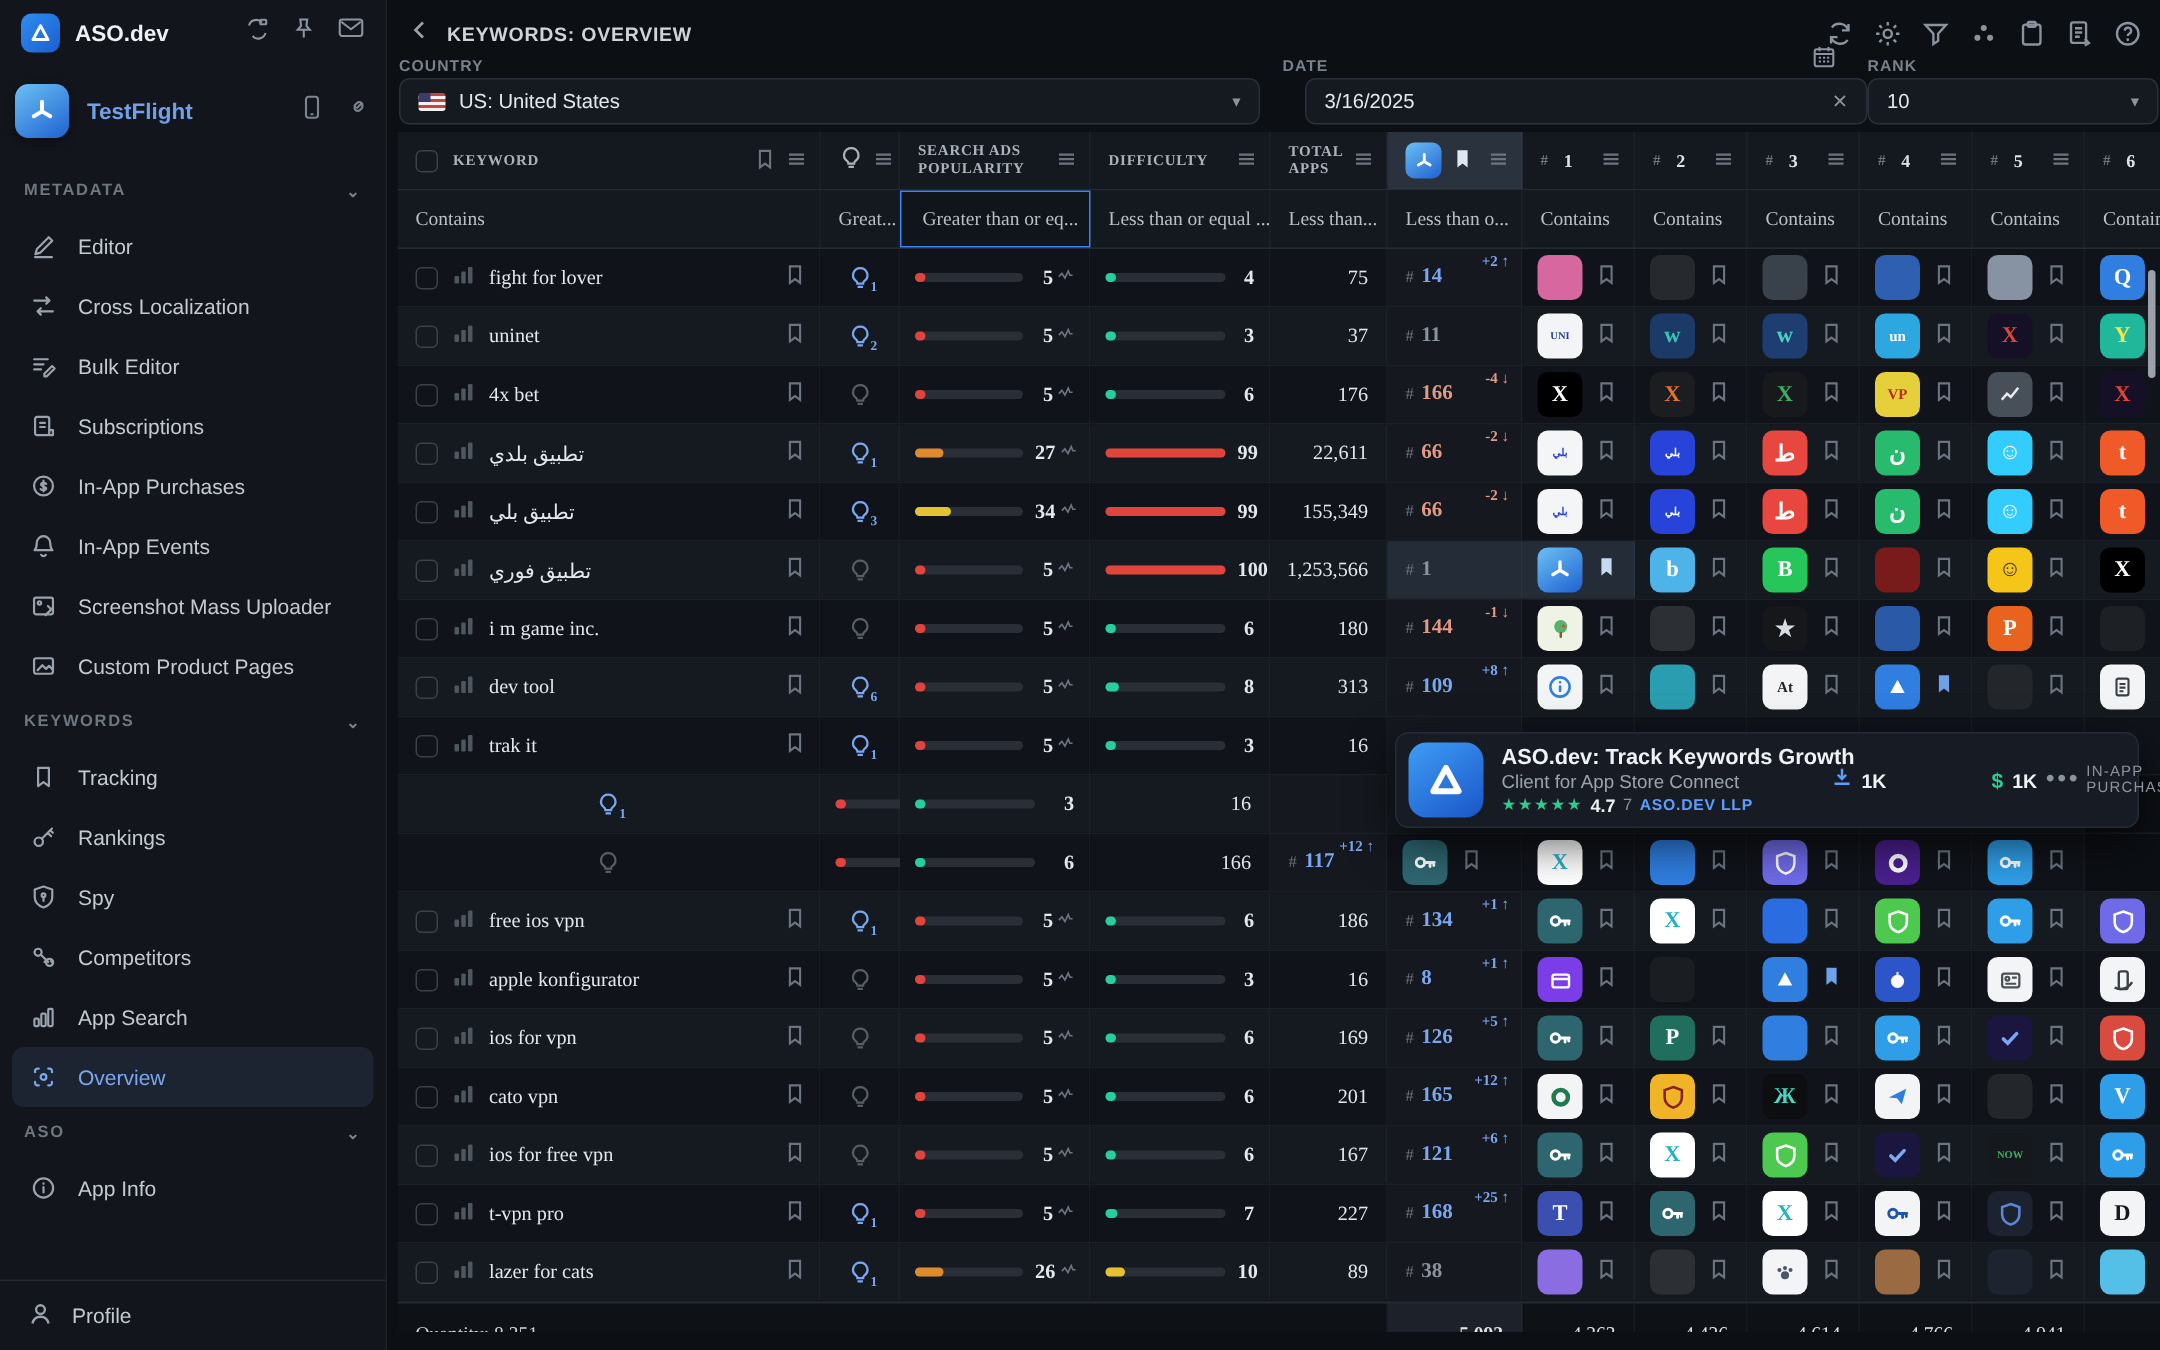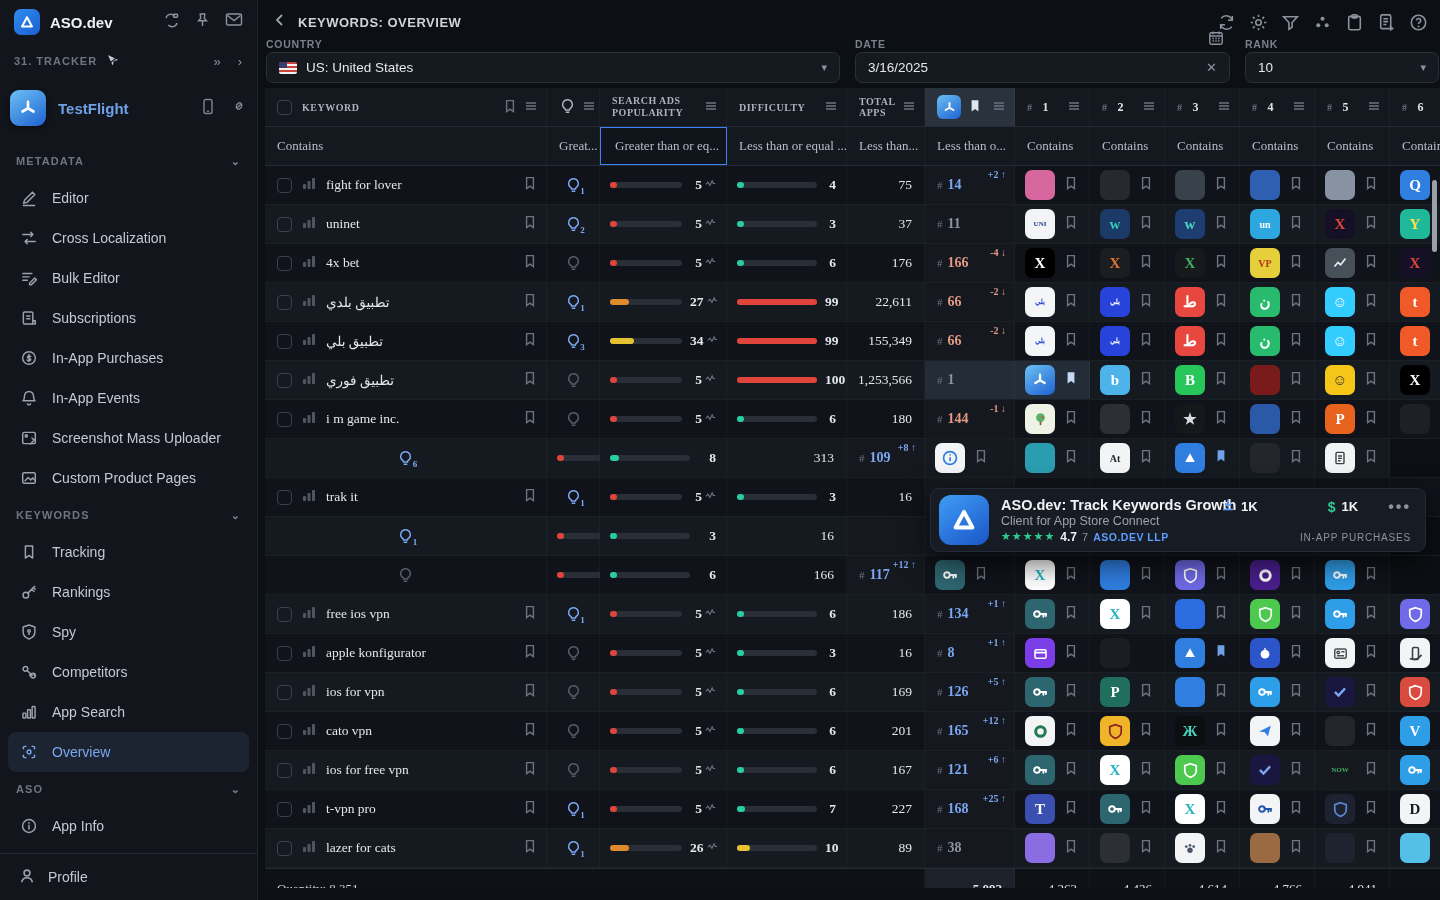--- a/index.html
+++ b/index.html
@@ -96,21 +96,21 @@
   .popup { position:absolute; left:672px; top:488px; width:496px; height:64px; background:#171c24; border:1px solid #242b36; border-radius:9px; box-shadow:0 10px 30px rgba(0,0,0,.65); display:flex; align-items:center; padding:0 14px 0 8px; gap:12px; z-index:5; }
   .pp-icon { width:50px; height:50px; border-radius:12px; background:linear-gradient(145deg,#3f9df5,#1a55c8); display:flex; align-items:center; justify-content:center; flex:0 0 50px; }
   .pp-main { flex:1; min-width:0; }
   .pp-title { font-size:14.5px; font-weight:bold; color:#f0f2f5; white-space:nowrap; }
   .pp-sub { font-size:12.5px; color:#9aa3ad; margin-top:1px; }
   .pp-rating { display:flex; align-items:center; gap:5px; margin-top:2px; font-size:11px; }
   .stars { color:#2ecc8f; letter-spacing:1px; font-size:11px; }
   .rnum { color:#eef1f4; font-weight:bold; font-size:12px; }
   .rcnt { color:#8b939e; }
   .pdev { color:#5c9eff; font-weight:bold; font-size:10.5px; letter-spacing:.5px; }
-  .pp-right { display:flex; flex-direction:column; gap:16px; align-items:flex-end; width:190px; }
+  .pp-right { display:flex; flex-direction:row; gap:4px; align-items:center; width:190px; }
   .pp-row1 { display:flex; align-items:center; gap:6px; width:100%; }
   .pp-dl { color:#5c9eff; }
   .pp-kval { color:#f0f2f5; font-weight:bold; font-size:13px; }
   .pp-dollar { color:#2ecc8f; font-weight:bold; font-size:14px; margin-left:64px; }
   .pp-more { margin-left:auto; color:#8b939e; letter-spacing:2px; font-weight:bold; }
   .pp-iap { font-size:10px; color:#8b939e; letter-spacing:.8px; }
 
   .vscroll { position:absolute; left:1174px; top:180px; width:5px; height:72px; border-radius:3px; background:#9aa1aa; z-index:9; }
 </style>
 </head>
@@ -134,31 +134,20 @@
         <span><svg width="15" height="17" viewBox="0 0 15 17" fill="none" stroke="#8b939e" stroke-width="1.4">
               <path d="M5.2 2h4.6l-.5 4.3 2.2 2.5H3.5l2.2-2.5z"></path>
               <path d="M7.5 8.8V14"></path>
             </svg></span>
         <span><svg width="18" height="15" viewBox="0 0 18 15" fill="none" stroke="#8b939e" stroke-width="1.4">
               <rect x="1.5" y="2" width="15" height="11" rx="1.6"></rect>
               <path d="M2.5 3.5L9 8.5l6.5-5"></path>
             </svg></span>
       </div>
     </div>
-    <div class="tracker-row">
-      <span class="tracker-label">31. TRACKER</span>
-      <span><svg width="15" height="15" viewBox="0 0 15 15">
-            <path d="M3 2l4.6 10.4 1.3-4.3L13.2 7z" fill="#c4cad2"></path>
-            <path d="M2 12.5l11-9" stroke="#12151c" stroke-width="1.2"></path>
-          </svg></span>
-      <span class="tracker-right">
-        <span>»</span>
-        <span>›</span>
-      </span>
-    </div>
     <div class="tf-row">
       <div class="tf-icon">
         <svg width="20" height="20" viewBox="0 0 16 16">
             <g stroke="#fff" stroke-width="2.1" stroke-linecap="round" fill="none">
               <path d="M8 8.2V3M8 8.2l4.4 2.6M8 8.2L3.6 10.8"></path>
             </g>
           </svg>
       </div>
       <div class="tf-name">TestFlight</div>
       <div class="tf-actions">
@@ -348,21 +337,21 @@
         <span class="flag"></span>
         <span>US: United States</span>
         <span class="chev">▾</span>
       </div>
       <span class="flabel" style="left:597px">DATE</span>
       <span class="cal-float" style="left:950px; top:-14px"><svg width="16" height="16" viewBox="0 0 16 16" fill="none" stroke="#8b939e" stroke-width="1.4">
             <rect x="1.8" y="2.8" width="12.4" height="11.4" rx="1.6"></rect>
             <path d="M1.8 6h12.4M5 1.4v2.8M11 1.4v2.8"></path>
             <path d="M4.5 8.5h1.5M7.3 8.5h1.5M10 8.5h1.5M4.5 11h1.5M7.3 11h1.5M10 11h1.5"></path>
           </svg></span>
-      <div class="field" style="left:597px; width:375px">
+      <div class="field" style="left:612px; width:375px">
         <span>3/16/2025</span>
         <span class="clear">✕</span>
       </div>
       <span class="flabel" style="left:987px">RANK</span>
       <div class="field" style="left:987px; width:194px">
         <span>10</span>
         <span class="chev">▾</span>
       </div>
     </div>
 
@@ -1134,20 +1123,34 @@
                 </svg></span>
             </div>
             <div class="cell acell">
               <span class="appic" style="background:#1d2025"></span>
               <span><svg width="16" height="16" viewBox="0 0 16 16">
                   <path d="M4.6 2.6h6.8v11l-3.4-2.5-3.4 2.5z" fill="none" stroke="#6b7480" stroke-width="1.4"></path>
                 </svg></span>
             </div>
           </div>
           <div class="trow tgrid even">
+            <div class="cell kcell">
+              <span class="kcheck"></span>
+              <span><svg width="14" height="14" viewBox="0 0 14 14">
+                  <g fill="#4e565f">
+                    <rect x="1" y="8" width="3" height="5" rx=".8"></rect>
+                    <rect x="5.5" y="5" width="3" height="8" rx=".8"></rect>
+                    <rect x="10" y="2" width="3" height="11" rx=".8"></rect>
+                  </g>
+                </svg></span>
+              <span class="kword">dev tool</span>
+              <span class="kbm"><svg width="16" height="16" viewBox="0 0 16 16">
+                  <path d="M4.6 2.6h6.8v11l-3.4-2.5-3.4 2.5z" fill="none" stroke="#6b7480" stroke-width="1.4"></path>
+                </svg></span>
+            </div>
             <div class="cell bcell">
               <svg width="17" height="17" viewBox="0 0 16 16">
                 <g fill="none" stroke="#7aa7f0" stroke-width="1.4">
                   <path d="M8 1.6a4.5 4.5 0 0 0-2.7 8.1c.5.4.9 1 .9 1.6h3.6c0-.6.4-1.2.9-1.6A4.5 4.5 0 0 0 8 1.6z"></path>
                   <path d="M6.3 13.4h3.4"></path>
                 </g>
               </svg>
               <span class="bnum">6</span>
             </div>
             <div class="cell barcell">

